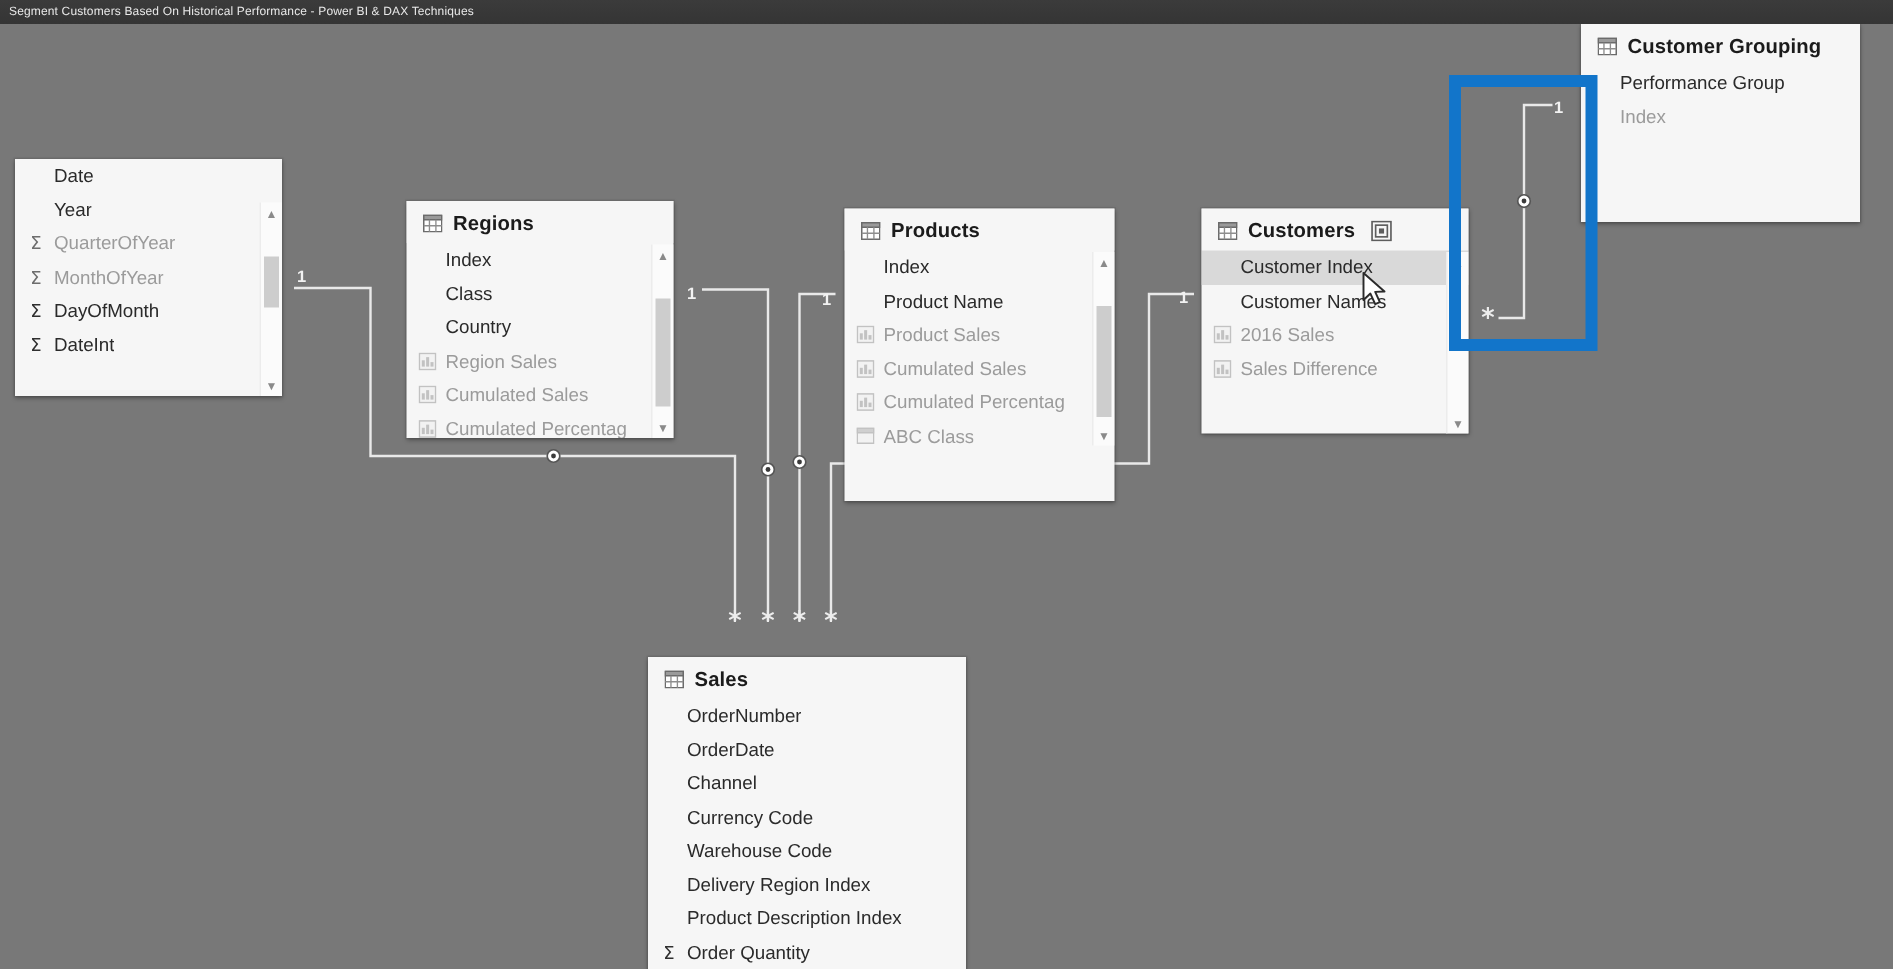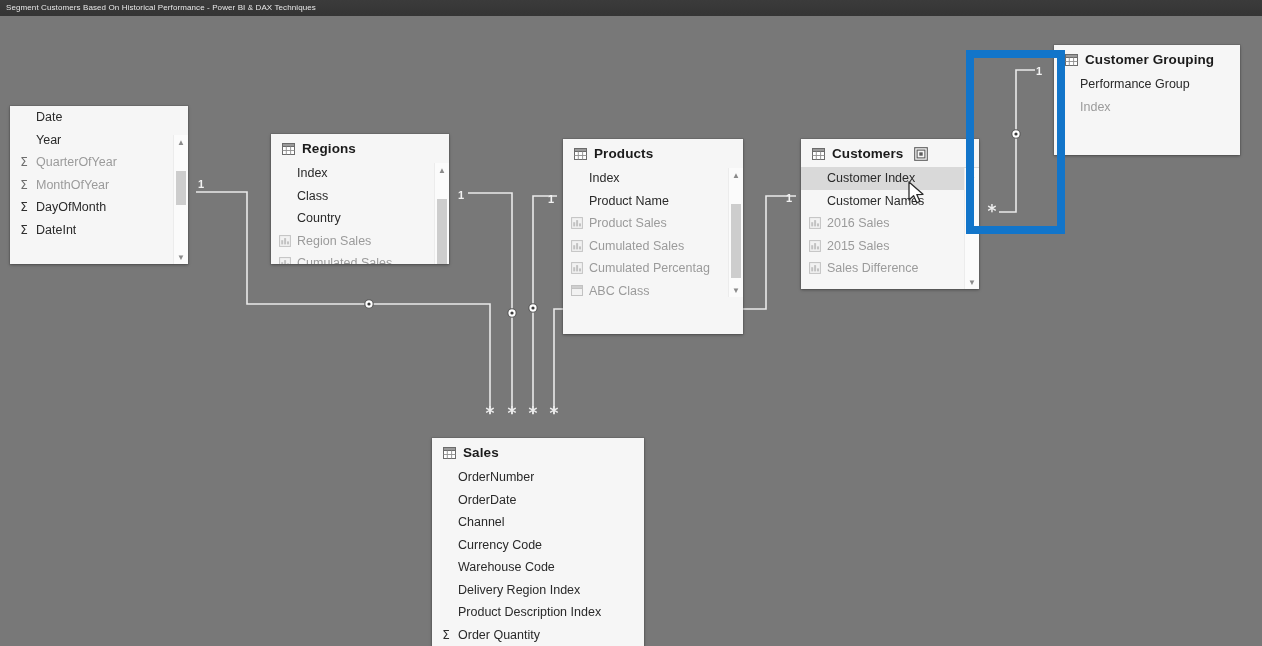--- a/index.html
+++ b/index.html
@@ -238,21 +238,21 @@
             </span>
             <span class="field-label">DateInt</span>
           </div>
         </div>
         <div class="vscroll" style="height: 129px; top: 29px;">
           <span class="arrow up">▲</span>
           <span class="arrow down">▼</span>
           <div class="thumb" style="top: 36px; height: 34px;"></div>
         </div>
       </div>
-      <div class="table-card" style="left: 271px; top: 118px; width: 178px; height: 130px;">
+      <div class="table-card" style="left: 271px; top: 118px; width: 178px; height: 158px;">
         <div class="tbl-header">
           <span>
             <svg class="grid-icon" viewBox="0 0 13 12">
               <rect x="0.5" y="0.5" width="12" height="11" fill="#ffffff" stroke="#6b6b6b" stroke-width="1"></rect>
               <rect x="0.5" y="0.5" width="12" height="3" fill="#9a9a9a" stroke="#6b6b6b" stroke-width="1"></rect>
               <line x1="4.3" y1="3.5" x2="4.3" y2="11.5" stroke="#8e8e8e" stroke-width="0.9"></line>
               <line x1="8.6" y1="3.5" x2="8.6" y2="11.5" stroke="#8e8e8e" stroke-width="0.9"></line>
               <line x1="0.5" y1="7.5" x2="12.5" y2="7.5" stroke="#8e8e8e" stroke-width="0.9"></line>
             </svg>
           </span>
@@ -424,40 +424,29 @@
           </div>
           <div class="field-row dim">
             <span class="field-icon">
               <svg width="12" height="12" viewBox="0 0 12 12">
                 <rect x="0.6" y="0.6" width="10.8" height="10.8" fill="#f2f2f2" stroke="#c2c2c2" stroke-width="1"></rect>
                 <rect x="2.2" y="5.2" width="2" height="4.2" fill="#c2c2c2"></rect>
                 <rect x="5.1" y="3.1" width="2" height="6.3" fill="#c2c2c2"></rect>
                 <rect x="8.0" y="6.4" width="2" height="3.0" fill="#c2c2c2"></rect>
               </svg>
             </span>
-            <span class="field-label">2015 Sales</span>
-          </div>
-          <div class="field-row dim">
-            <span class="field-icon">
-              <svg width="12" height="12" viewBox="0 0 12 12">
-                <rect x="0.6" y="0.6" width="10.8" height="10.8" fill="#f2f2f2" stroke="#c2c2c2" stroke-width="1"></rect>
-                <rect x="2.2" y="5.2" width="2" height="4.2" fill="#c2c2c2"></rect>
-                <rect x="5.1" y="3.1" width="2" height="6.3" fill="#c2c2c2"></rect>
-                <rect x="8.0" y="6.4" width="2" height="3.0" fill="#c2c2c2"></rect>
-              </svg>
-            </span>
             <span class="field-label">Sales Difference</span>
           </div>
         </div>
         <div class="vscroll" style="height: 121px; top: 29px;">
           <span class="arrow up">▲</span>
           <span class="arrow down">▼</span>
         </div>
       </div>
-      <div class="table-card" style="left: 1054px; top: 0px; width: 186px; height: 110px; margin-top: 29px;">
+      <div class="table-card" style="left: 1054px; top: 0px; width: 186px; height: 132px;">
         <div class="tbl-header">
           <span>
             <svg class="grid-icon" viewBox="0 0 13 12">
               <rect x="0.5" y="0.5" width="12" height="11" fill="#ffffff" stroke="#6b6b6b" stroke-width="1"></rect>
               <rect x="0.5" y="0.5" width="12" height="3" fill="#9a9a9a" stroke="#6b6b6b" stroke-width="1"></rect>
               <line x1="4.3" y1="3.5" x2="4.3" y2="11.5" stroke="#8e8e8e" stroke-width="0.9"></line>
               <line x1="8.6" y1="3.5" x2="8.6" y2="11.5" stroke="#8e8e8e" stroke-width="0.9"></line>
               <line x1="0.5" y1="7.5" x2="12.5" y2="7.5" stroke="#8e8e8e" stroke-width="0.9"></line>
             </svg>
           </span>

